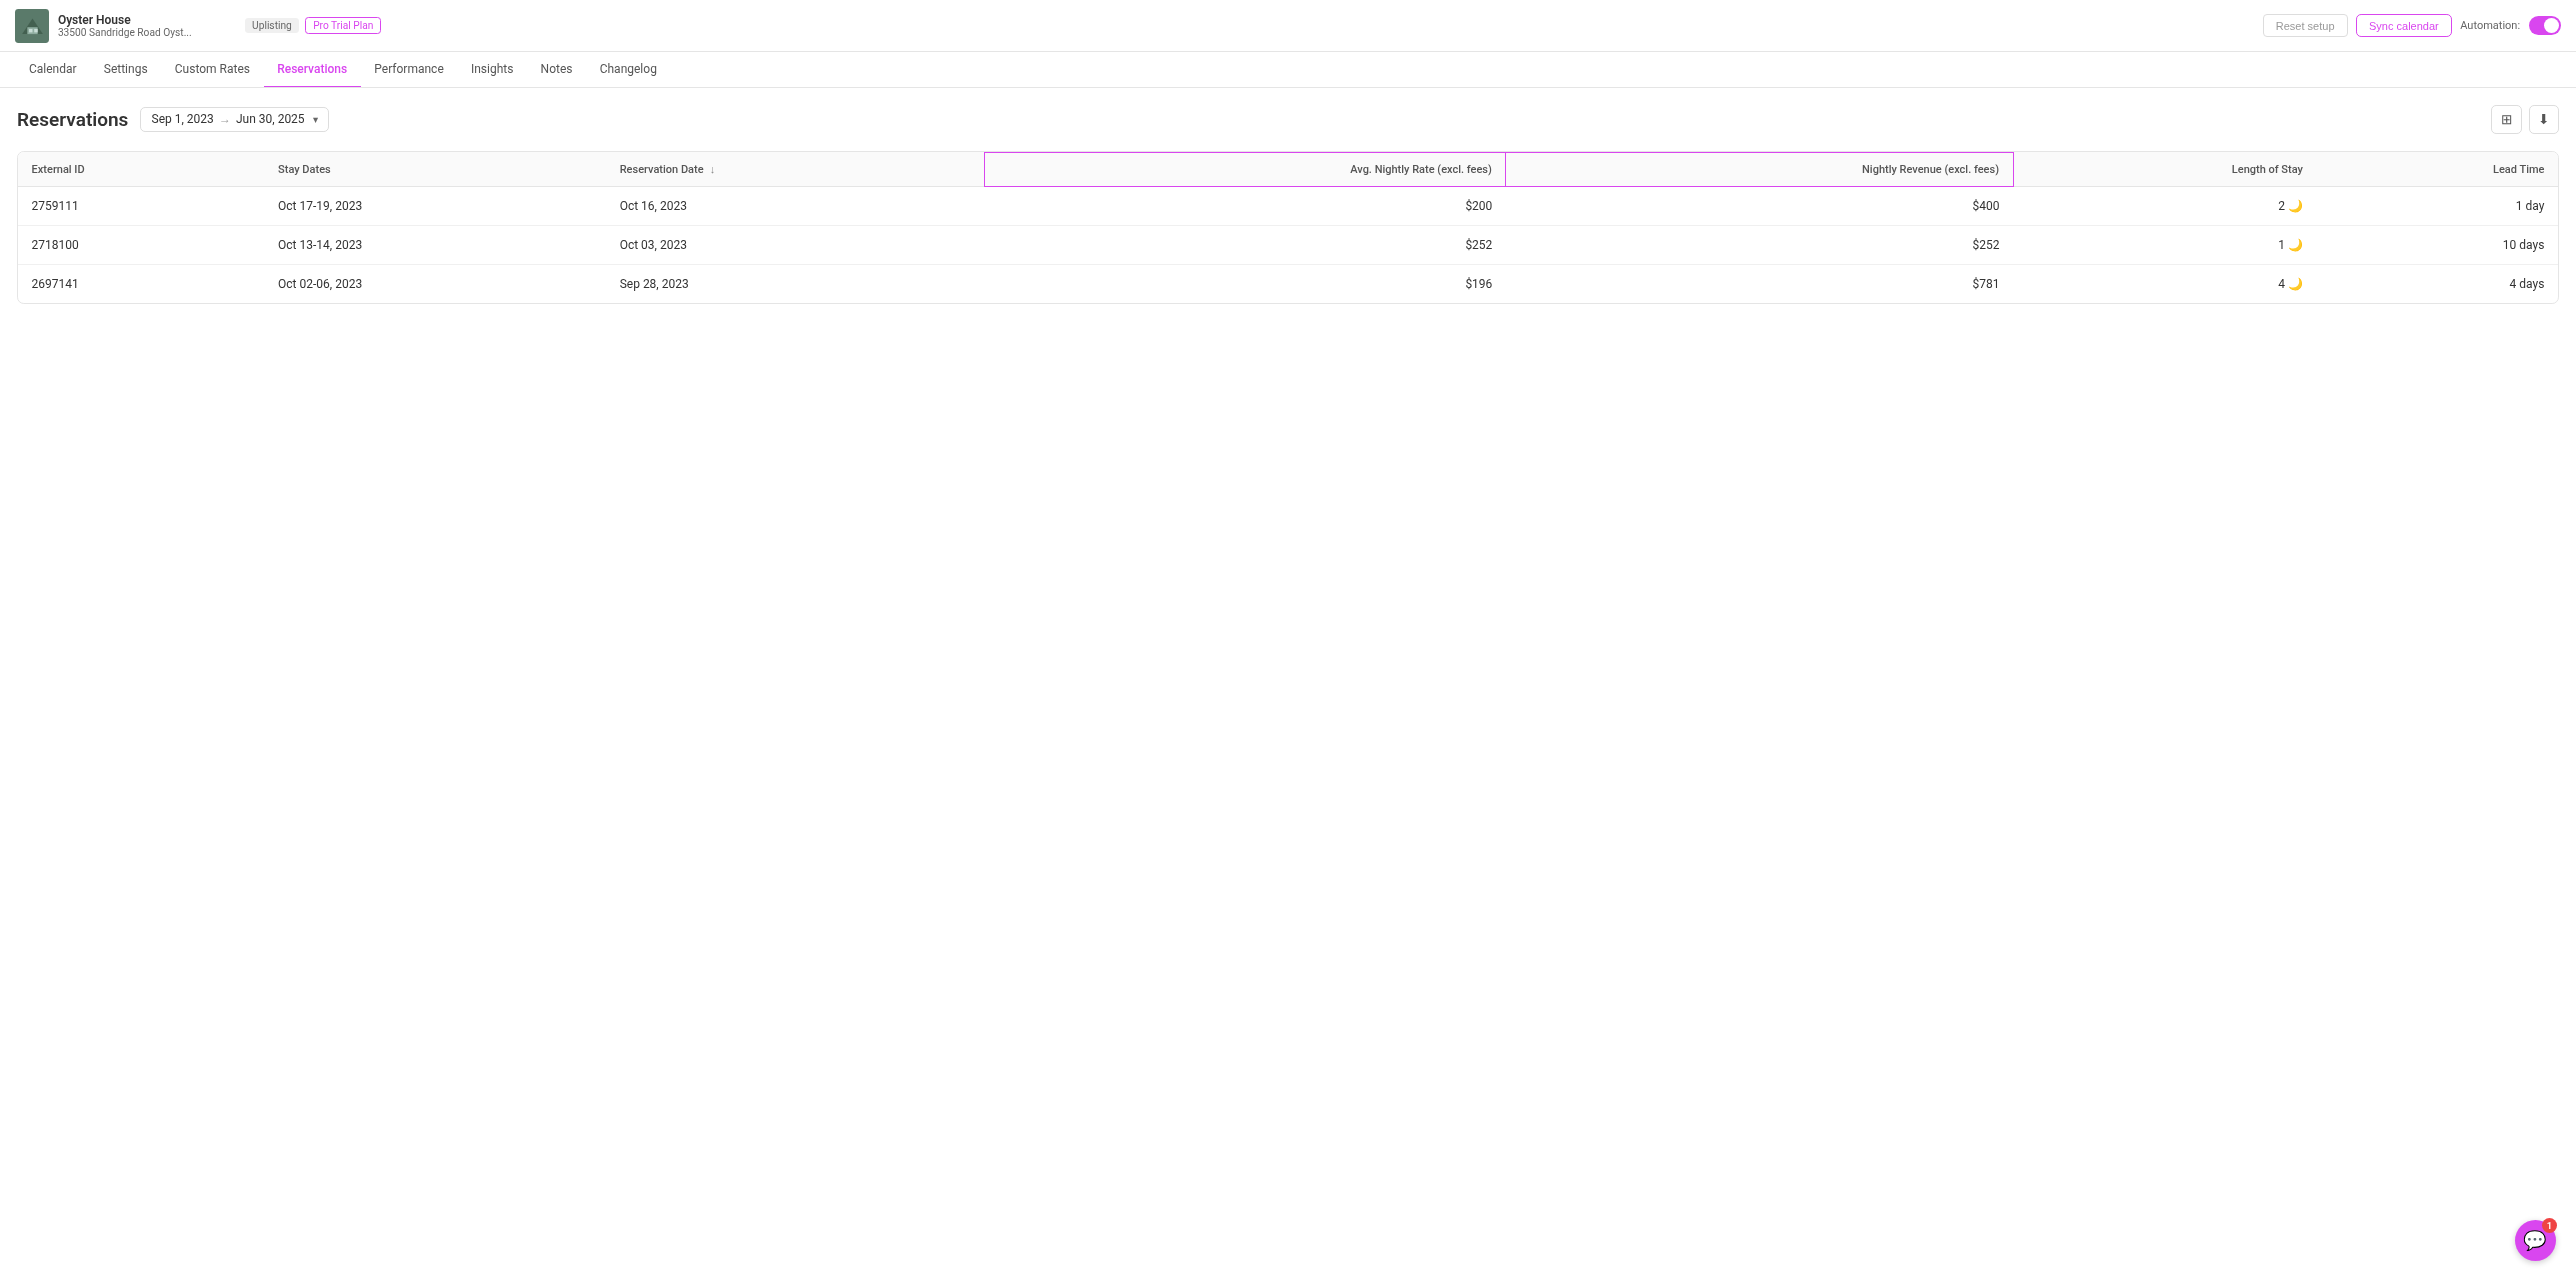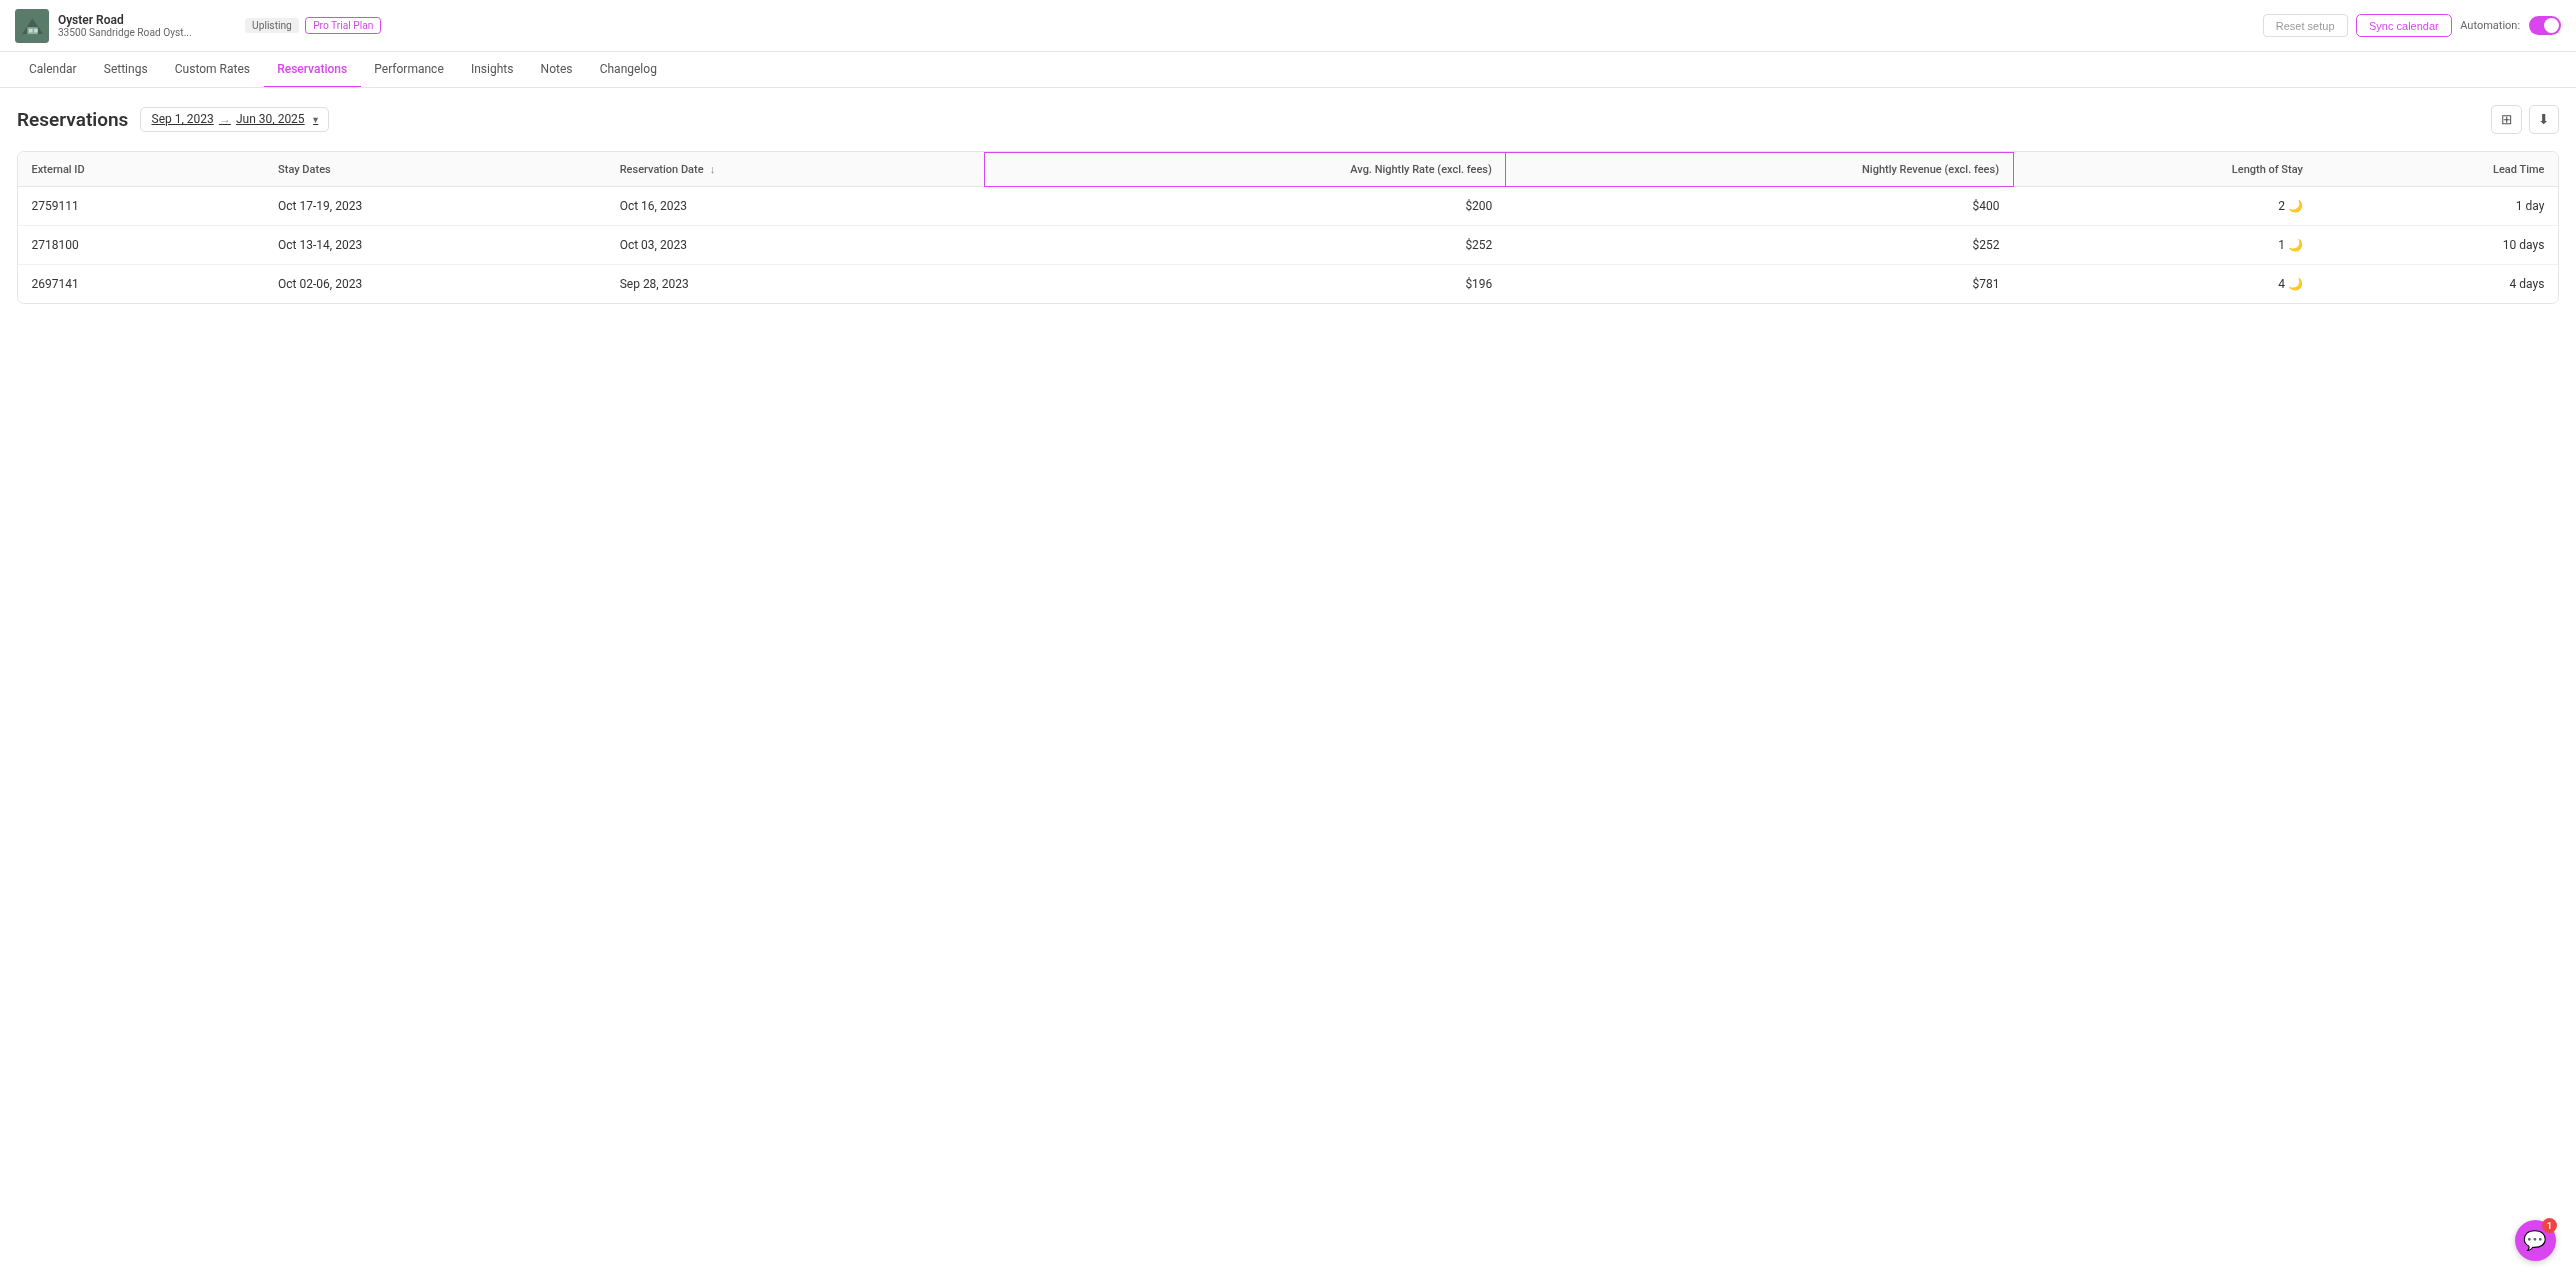--- a/index.html
+++ b/index.html
@@ -25,21 +25,21 @@
 
     
     .nav { display: flex; align-items: center; padding: 0 15.4px; border-bottom: 0.9px solid #e5e5e5; gap: 0; }
     .nav-item { padding: 10.2px 13.6px; font-size: 12px; color: #555; cursor: pointer; border-bottom: 1.7px solid transparent; text-decoration: none; }
     .nav-item.active { color: #d946ef; border-bottom: 1.7px solid #d946ef; font-weight: 500; }
 
     
     .page-content { padding: 17px 17px; }
     .page-header { display: flex; align-items: center; gap: 12px; margin-bottom: 17px; }
     .page-title { font-size: 19px; font-weight: 600; }
-    .date-range-selector { display: flex; align-items: center; gap: 5.1px; border: 0.9px solid #ddd; border-radius: 5.1px; padding: 4.3px 10.2px; cursor: pointer; font-size: 12px; color: #333; text-decoration: underline; }
+    .date-range-selector { display: flex; align-items: center; gap: 5.1px; border: 0.9px solid #ddd; border-radius: 5.1px; padding: 4.3px 10.2px; cursor: pointer; font-size: 12px; color: #333; }
     .arrow-icon { color: #999; }
     .dropdown-icon { color: #666; font-size: 10.2px; margin-left: 3.4px; }
     .header-right { margin-left: auto; display: flex; align-items: center; gap: 6.8px; }
     .icon-btn { border: 0.9px solid #ddd; background: #fff; padding: 5.1px 8.5px; border-radius: 5.1px; cursor: pointer; color: #555; font-size: 13.6px; }
 
     
     .table-container { border: 0.9px solid #e5e5e5; border-radius: 6.8px; overflow: hidden; }
     table { width: 100%; border-collapse: collapse; }
     thead tr { background: #fafafa; border-bottom: 0.9px solid #e5e5e5; }
     th { padding: 10.2px 13.6px; text-align: left; font-size: 11px; font-weight: 500; color: #555; white-space: nowrap; }
@@ -63,21 +63,21 @@
     <div class="logo-img">
       <svg viewBox="0 0 36 36" xmlns="http://www.w3.org/2000/svg">
         <rect width="36" height="36" fill="#5a7a6a"></rect>
         <path d="M6 28 L18 10 L30 28 Z" fill="#3d5a4a" opacity="0.8"></path>
         <rect x="12" y="20" width="12" height="8" fill="#8fada0"></rect>
         <rect x="14" y="22" width="4" height="4" fill="#c8ddd6"></rect>
         <rect x="20" y="22" width="4" height="4" fill="#c8ddd6"></rect>
       </svg>
     </div>
     <div class="property-info">
-      <span class="property-name">Oyster Road</span>
+      <span class="property-name">Oyster House</span>
       <span class="property-address">33500 Sandridge Road Oyst...</span>
     </div>
   </div>
   <div class="topbar-badges">
     <span class="badge-uplisting">Uplisting</span>
     <span class="badge-pro">Pro Trial Plan</span>
   </div>
   <div class="topbar-right">
     <button class="btn-reset">Reset setup</button>
     <button class="btn-sync">Sync calendar</button>

